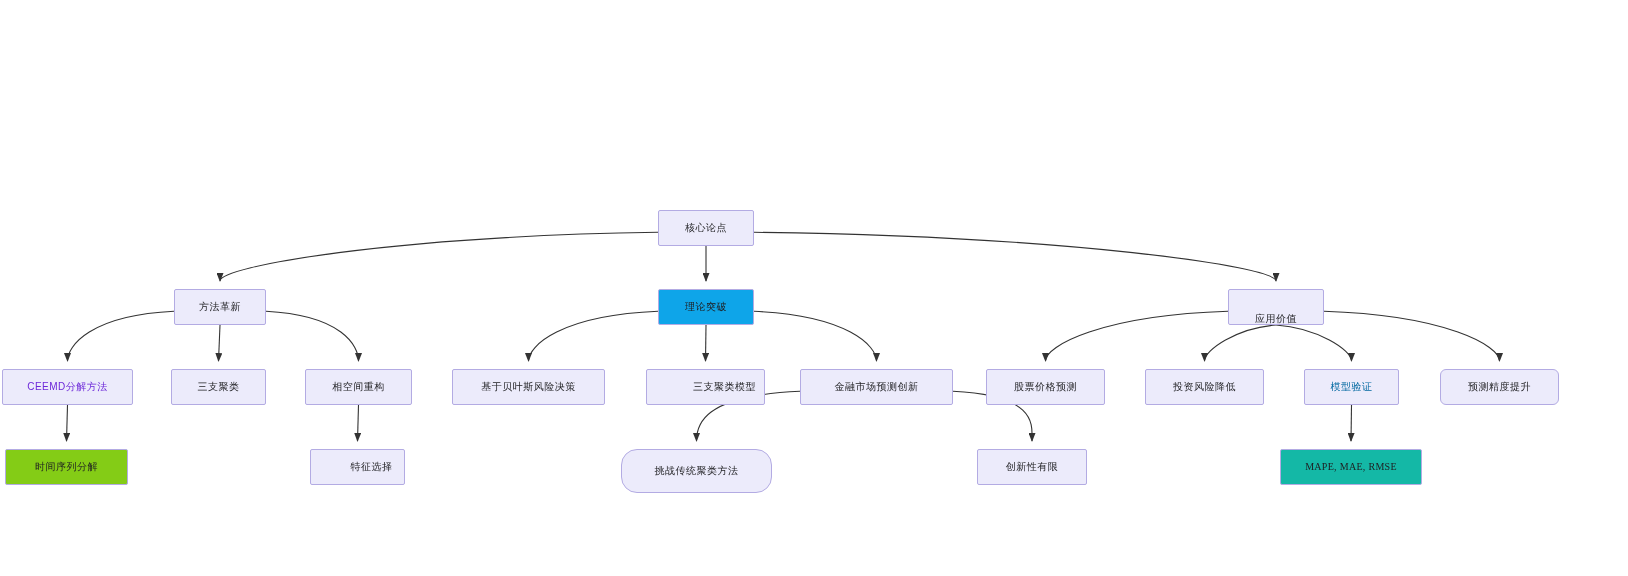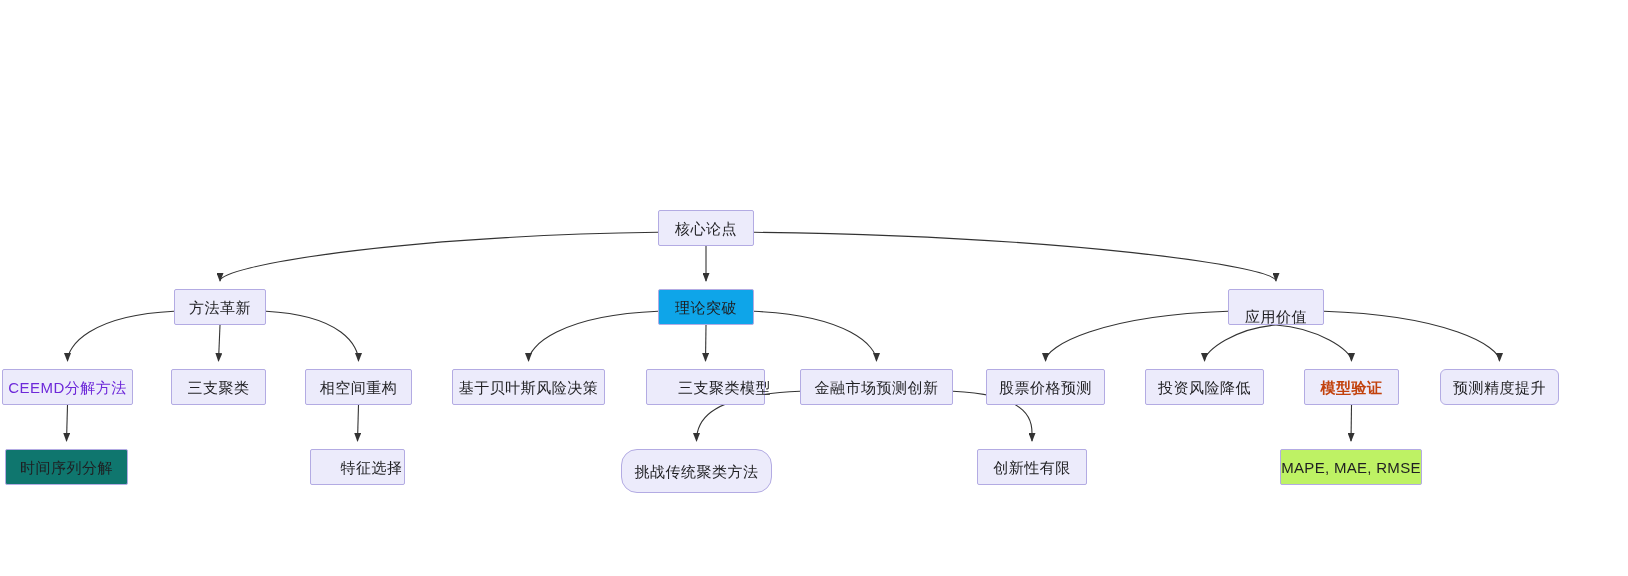--- a/index.html
+++ b/index.html
@@ -35,21 +35,21 @@
   .node-box {
     position: absolute;
     box-sizing: border-box;
     background: #ecebfb;
     border: 1px solid #b3abe3;
     border-radius: 2px;
     display: flex;
     align-items: center;
     justify-content: center;
     color: #1f1f22;
-    font-size: 15px;
+    font-size: 10px;
     letter-spacing: 0.5px;
     white-space: nowrap;
     line-height: 1;
   }
   .node-label {
     display: block;
     padding: 0 2px;
   }
   .node-box.latin .node-label {
     letter-spacing: 0.3px;
@@ -116,35 +116,35 @@
       </div>
       <div class="node-box" style="left: 800px; top: 369px; width: 153px; height: 36px; background: rgb(236, 235, 251); border-color: rgb(179, 171, 227); color: rgb(31, 31, 34); text-align: center;">
         <span class="node-label">金融市场预测创新</span>
       </div>
       <div class="node-box" style="left: 986px; top: 369px; width: 119px; height: 36px; background: rgb(236, 235, 251); border-color: rgb(179, 171, 227); color: rgb(31, 31, 34);">
         <span class="node-label">股票价格预测</span>
       </div>
       <div class="node-box" style="left: 1145px; top: 369px; width: 119px; height: 36px; background: rgb(236, 235, 251); border-color: rgb(179, 171, 227); color: rgb(31, 31, 34);">
         <span class="node-label">投资风险降低</span>
       </div>
-      <div class="node-box" style="left: 1304px; top: 369px; width: 95px; height: 36px; background: rgb(236, 235, 251); border-color: rgb(179, 171, 227); color: #c2410c; font-weight: bold;">
+      <div class="node-box" style="left: 1304px; top: 369px; width: 95px; height: 36px; background: rgb(236, 235, 251); border-color: rgb(179, 171, 227); color: #0369a1;">
         <span class="node-label">模型验证</span>
       </div>
       <div class="node-box" style="left: 1440px; top: 369px; width: 119px; height: 36px; background: rgb(236, 235, 251); border-color: rgb(179, 171, 227); color: rgb(31, 31, 34); border-radius: 6px;">
         <span class="node-label">预测精度提升</span>
       </div>
-      <div class="node-box" style="left: 5px; top: 449px; width: 123px; height: 36px; background: #0f766e; border-color: rgb(179, 171, 227); color: rgb(31, 31, 34);">
+      <div class="node-box" style="left: 5px; top: 449px; width: 123px; height: 36px; background: #84cc16; border-color: rgb(179, 171, 227); color: rgb(31, 31, 34);">
         <span class="node-label">时间序列分解</span>
       </div>
       <div class="node-box" style="left: 310px; top: 449px; width: 95px; height: 36px; background: rgb(236, 235, 251); border-color: rgb(179, 171, 227); color: rgb(31, 31, 34); padding-left: 28px;">
         <span class="node-label">特征选择</span>
       </div>
       <div class="node-box" style="left: 621px; top: 449px; width: 151px; height: 44px; background: rgb(236, 235, 251); border-color: rgb(179, 171, 227); color: rgb(31, 31, 34); border-radius: 16px;">
         <span class="node-label">挑战传统聚类方法</span>
       </div>
       <div class="node-box" style="left: 977px; top: 449px; width: 110px; height: 36px; background: rgb(236, 235, 251); border-color: rgb(179, 171, 227); color: rgb(31, 31, 34);">
         <span class="node-label">创新性有限</span>
       </div>
-      <div class="node-box latin" style="left: 1280px; top: 449px; width: 142px; height: 36px; background: #bef264; border-color: rgb(179, 171, 227); color: rgb(31, 31, 34);">
+      <div class="node-box latin" style="left: 1280px; top: 449px; width: 142px; height: 36px; background: #14b8a6; border-color: rgb(179, 171, 227); color: rgb(31, 31, 34); font-family: Liberation Serif, serif;">
         <span class="node-label">MAPE, MAE, RMSE</span>
       </div>
     </div>
 </div>
 
 </body></html>

